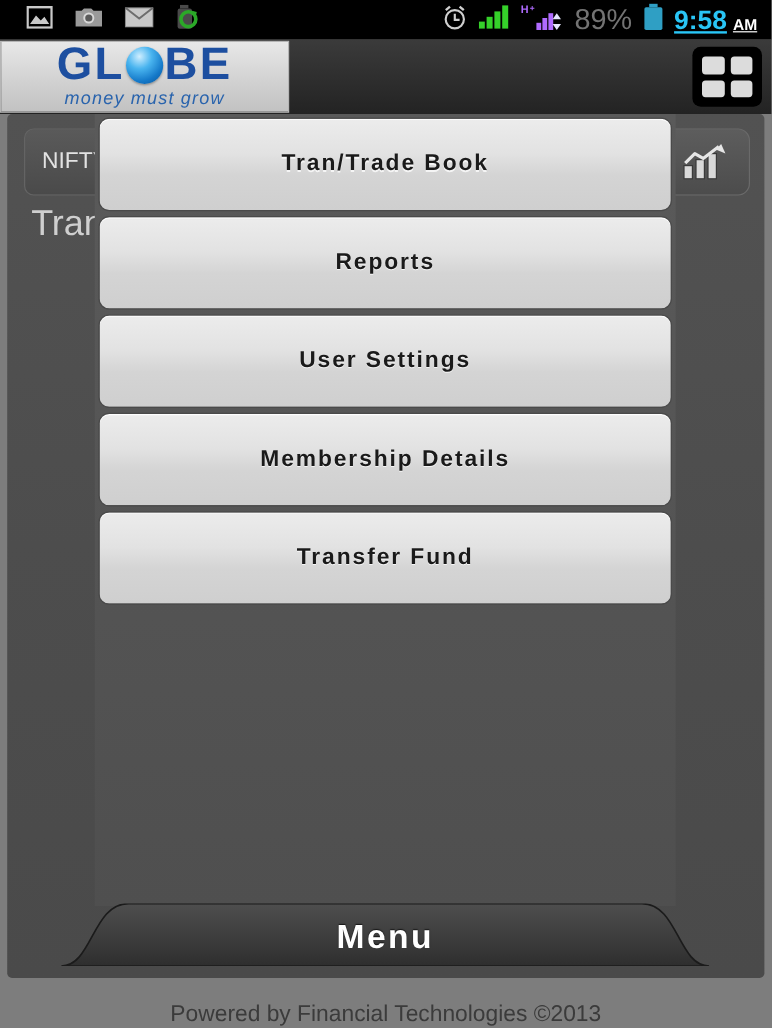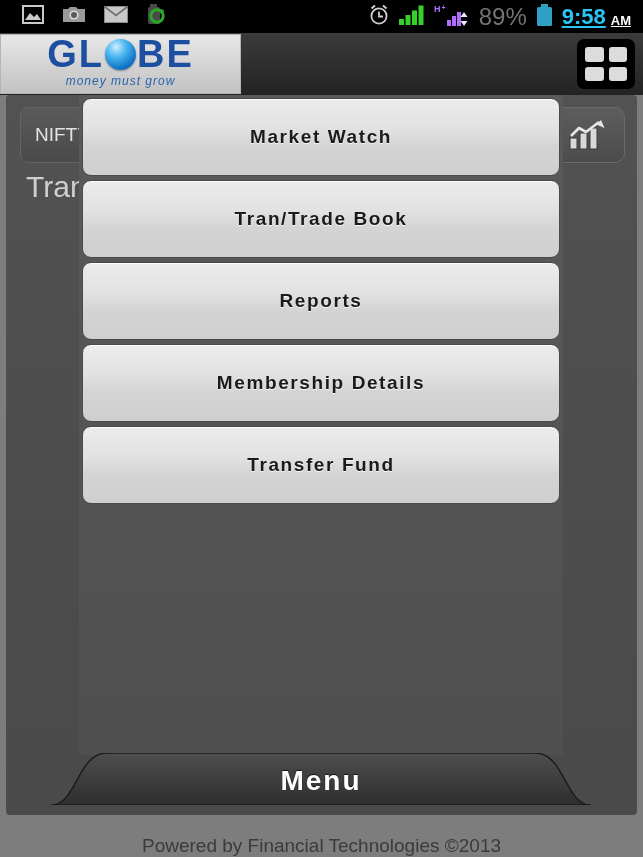--- a/index.html
+++ b/index.html
@@ -41,21 +41,21 @@
     font-size:38px; font-weight:bold; color:#1d4fa0; letter-spacing:2px;
     display:flex; align-items:center; line-height:1;
   }
   .logo-sphere{
     width:31px; height:31px; border-radius:50%;
     background:radial-gradient(circle at 36% 26%, #cfeeff 0%, #49b4ef 34%, #1479c9 68%, #0a4f92 100%);
     margin:0 1px; box-shadow:0 1px 2px rgba(0,0,0,.35);
     display:inline-block;
   }
   .logo-tag{
-    font-size:12px; color:#2a64ad; letter-spacing:1px; margin-top:1px; font-style:italic;
+    font-size:15px; color:#2a64ad; letter-spacing:1px; margin-top:1px; font-style:italic;
   }
   .grid-btn{
     margin-left:auto; margin-right:8px;
     width:58px; height:50px; background:#000; border-radius:7px;
     display:grid; grid-template-columns:1fr 1fr; grid-template-rows:1fr 1fr;
     gap:5px; padding:8px;
   }
   .grid-cell{ background:#dcdcdc; border-radius:3px; }
 
   
@@ -225,23 +225,23 @@
         <rect x="22" y="9" width="7" height="21" fill="#d9d9d9" stroke="#3a3a3a" stroke-width="1"></rect>
         <path d="M3 17 L11 9 L18 13 L31 3" fill="none" stroke="#e6e6e6" stroke-width="2.6" stroke-linejoin="round"></path>
         <path d="M33 1 l3.5 8 l-8 -3.5 z" fill="#e6e6e6"></path>
       </svg>
     </div>
   </div>
   <div class="page-title">Tran</div>
 </div>
 
 <div class="menu-panel">
-  <div class="mbtn">Market Watch</div>
   <div class="mbtn">Tran/Trade Book</div>
   <div class="mbtn">Reports</div>
+  <div class="mbtn">User Settings</div>
   <div class="mbtn">Membership Details</div>
   <div class="mbtn">Transfer Fund</div>
 </div>
 
 <div class="menu-tab-wrap">
   <svg class="menu-tab-svg" width="540" height="52" viewBox="0 0 540 52">
     <defs>
       <linearGradient id="tabg" x1="0" y1="0" x2="0" y2="1">
         <stop offset="0%" stop-color="#4e4e4e"></stop>
         <stop offset="55%" stop-color="#3d3d3d"></stop>

